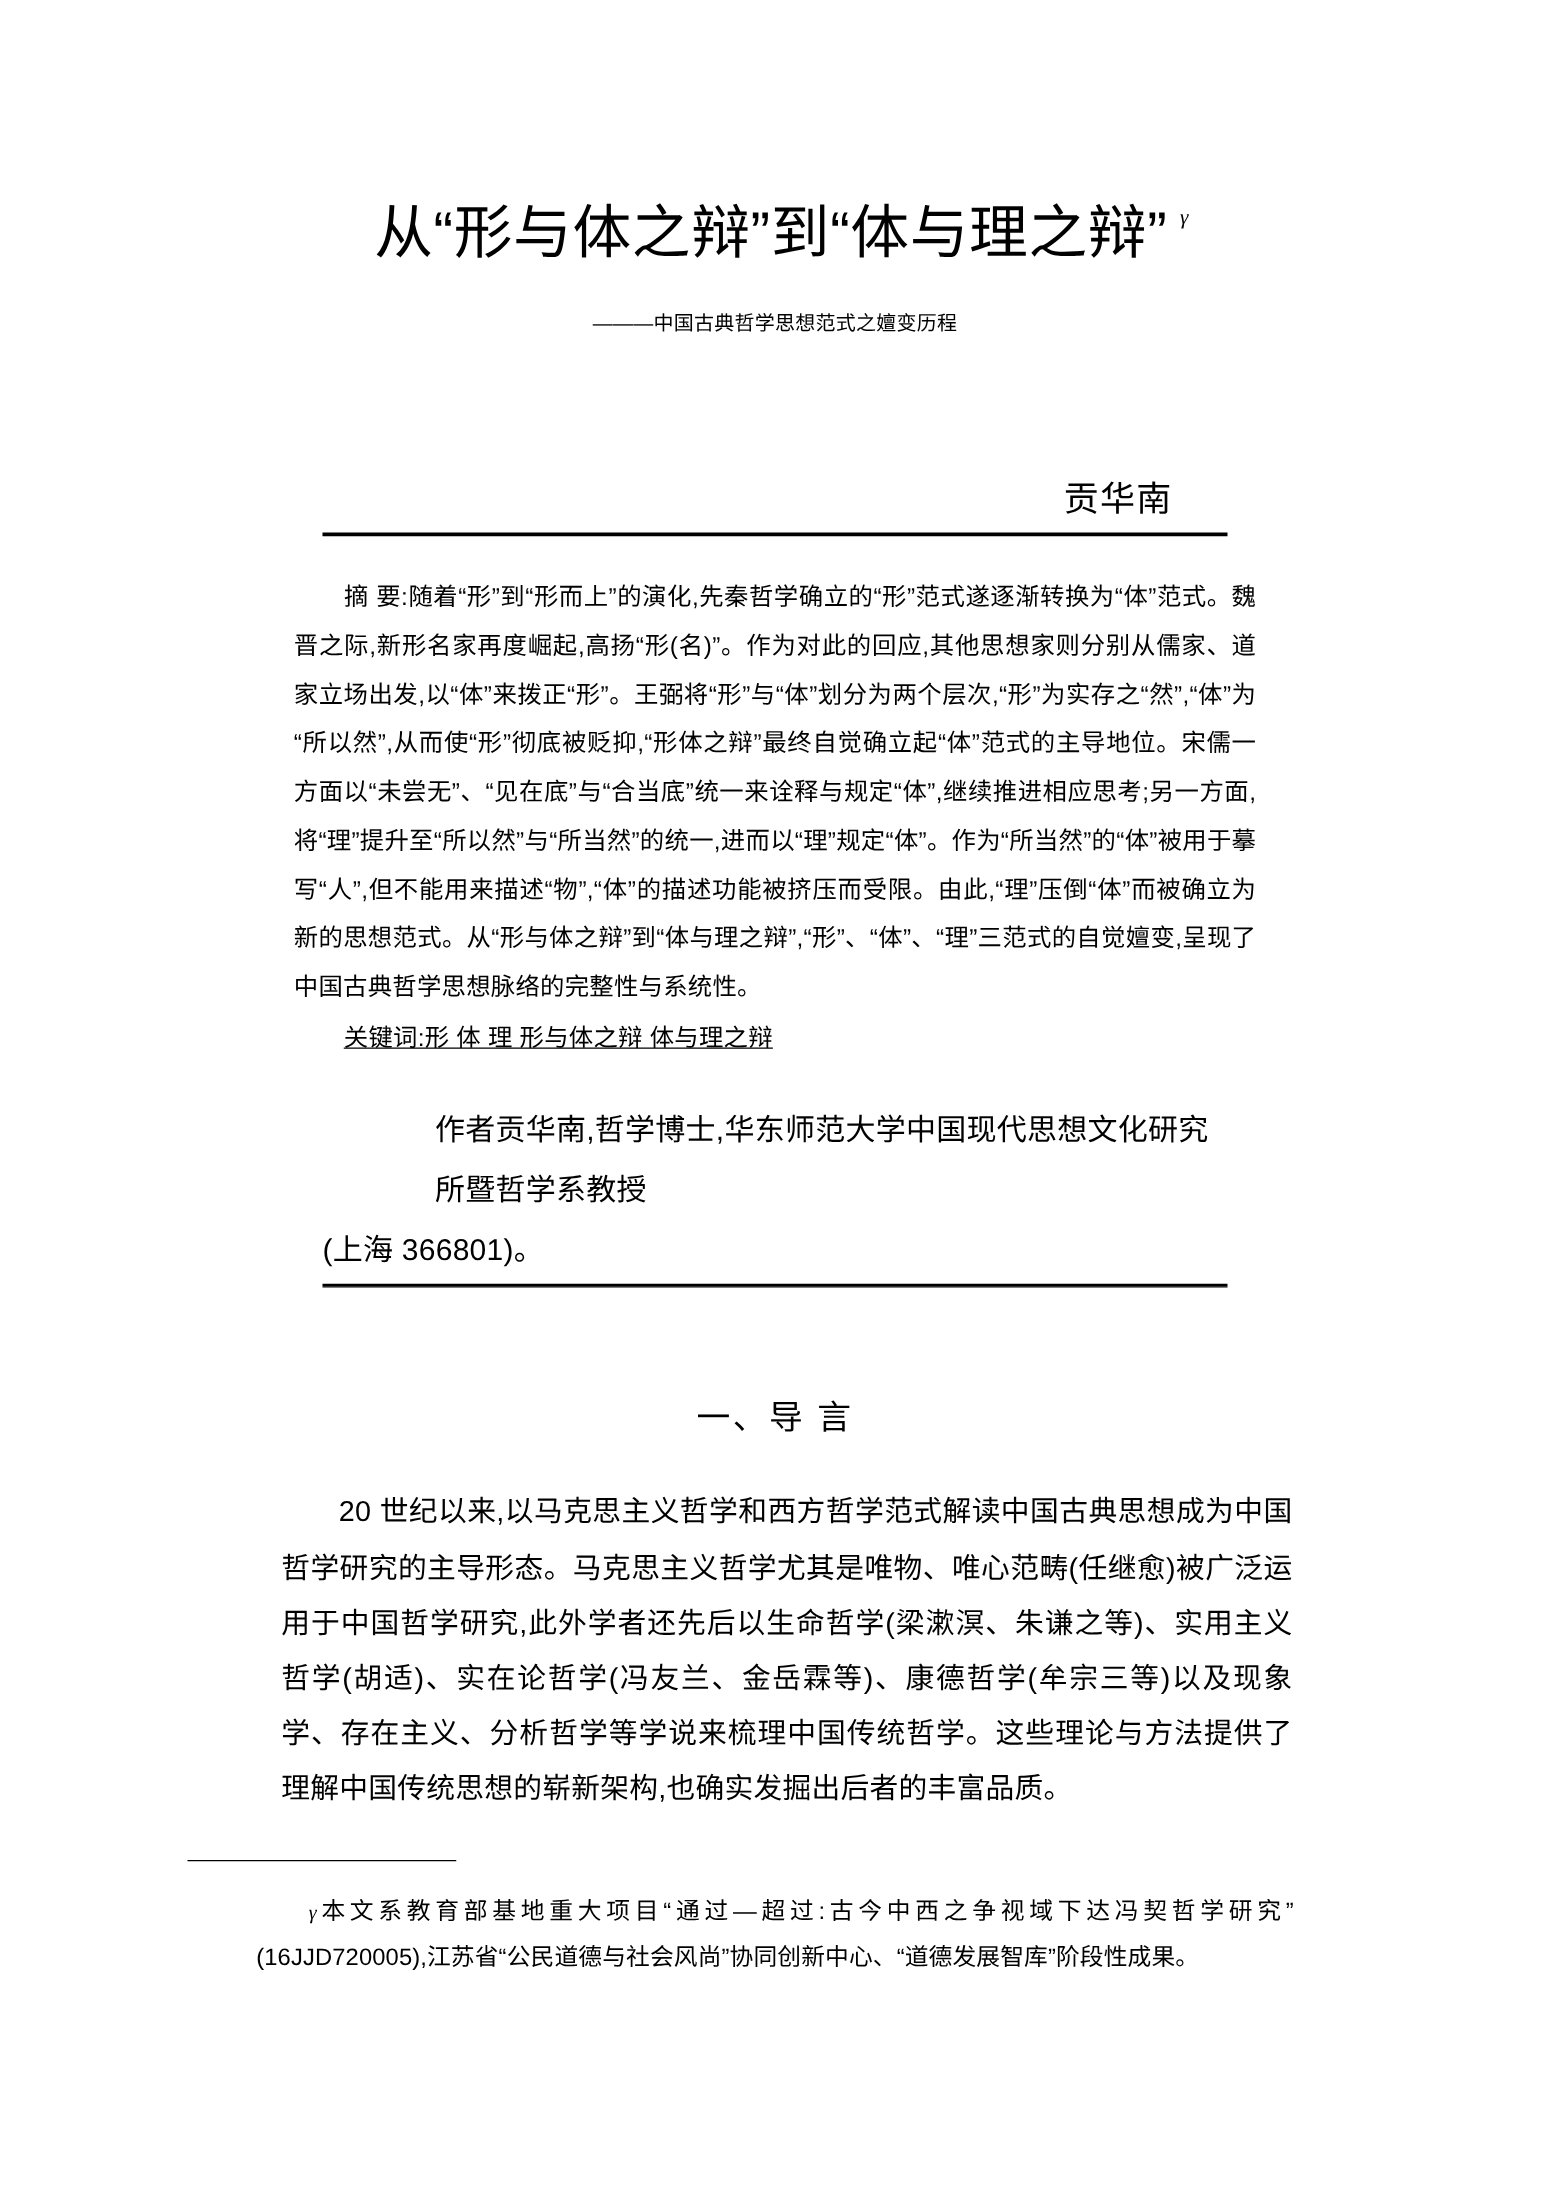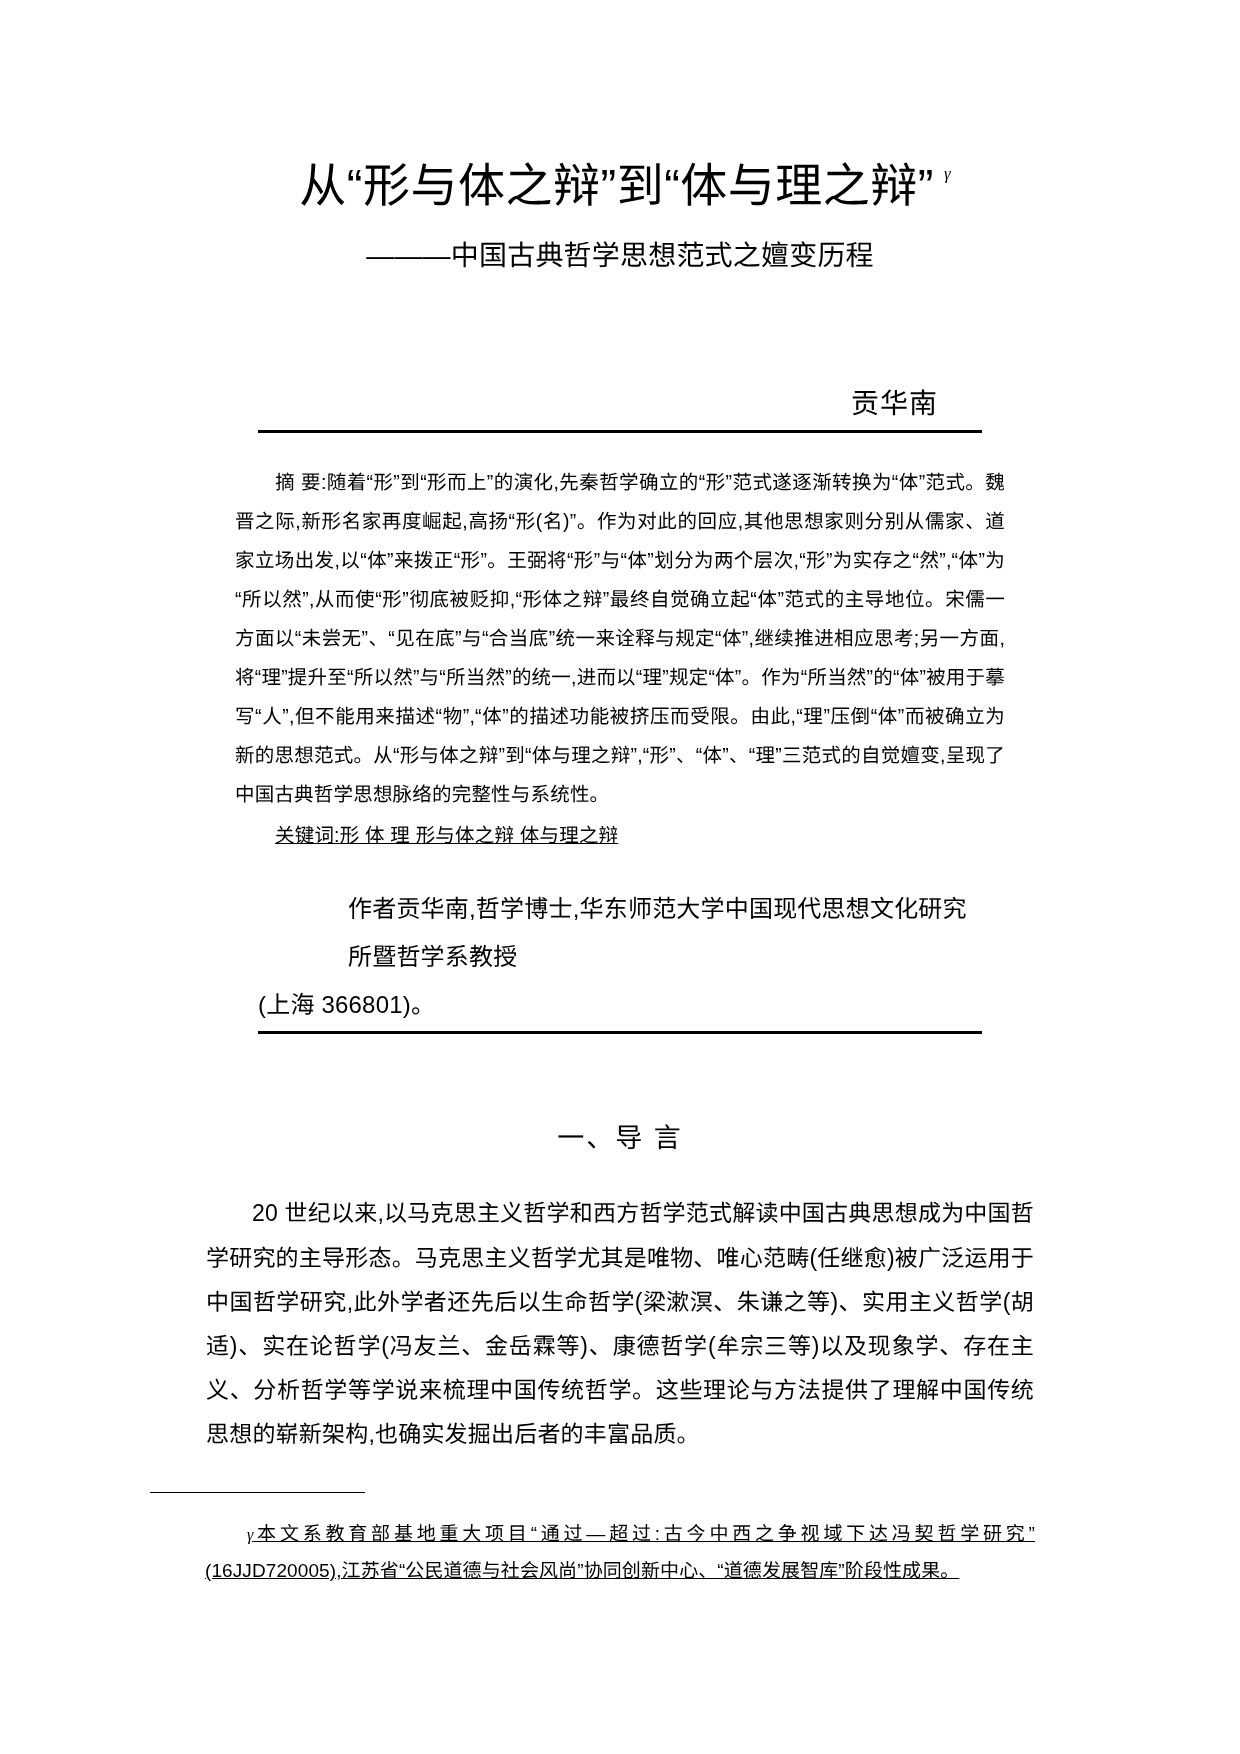--- a/index.html
+++ b/index.html
@@ -46,22 +46,22 @@
     font-size: 17px;
     font-style: italic;
     font-family: "Liberation Serif", "DejaVu Serif", serif;
     vertical-align: super;
     position: relative;
     top: -6px;
     left: 10px;
     letter-spacing: 0;
   }
   .subtitle {
-    margin-top: 20px;
-    font-size: 28px;
+    margin-top: 32px;
+    font-size: 16px;
     letter-spacing: 0.2px;
     font-weight: 400;
   }
 
   
   .author-row {
     margin-top: 108px;
     padding-right: 302px;
     text-align: right;
     font-size: 28px;
@@ -133,38 +133,38 @@
     margin: 0 auto;
     padding-top: 36px;
   }
   .body-para {
     font-size: 23px;
     line-height: 1.92;
     text-align: justify;
     text-align-last: left;
     text-justify: inter-ideograph;
     letter-spacing: 0.2px;
+    margin-left: 19px;
   }
   .body-para .indent {
     display: inline-block;
     width: 46px;
   }
 
   
   .footnote-rule {
     width: 215px;
     margin: 36px 0 0 150px;
     border-top: 1.5px solid #000;
     height: 0;
   }
   .footnote-block {
     width: 830px;
     margin: 0 auto;
     padding-top: 22px;
-    text-decoration: underline;
   }
   .footnote-text {
     font-size: 19px;
     line-height: 1.95;
     text-align: justify;
     text-align-last: left;
     text-justify: inter-ideograph;
     letter-spacing: 0.1px;
   }
   .footnote-marker {

